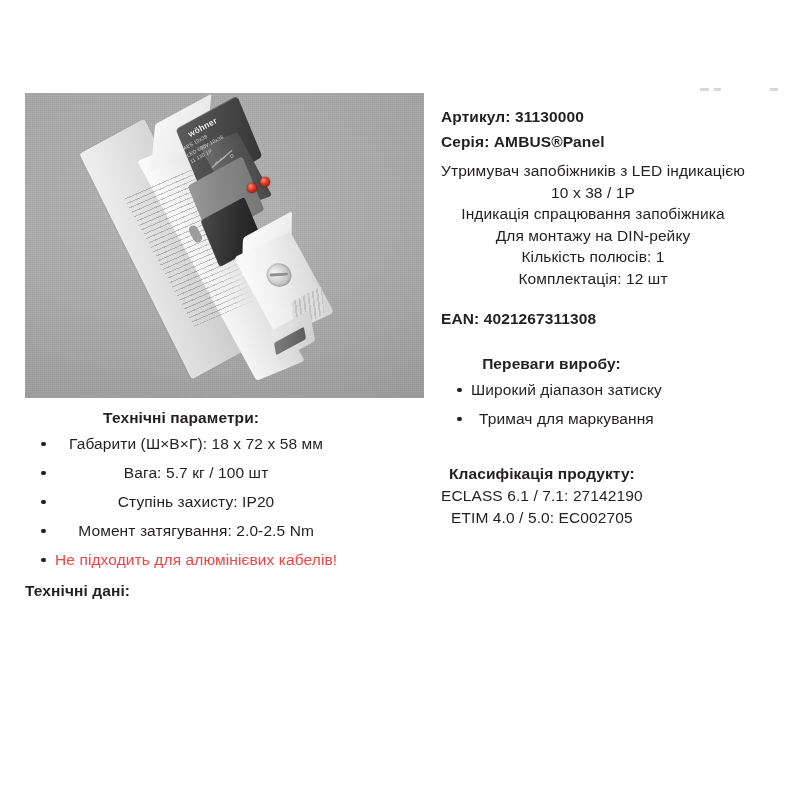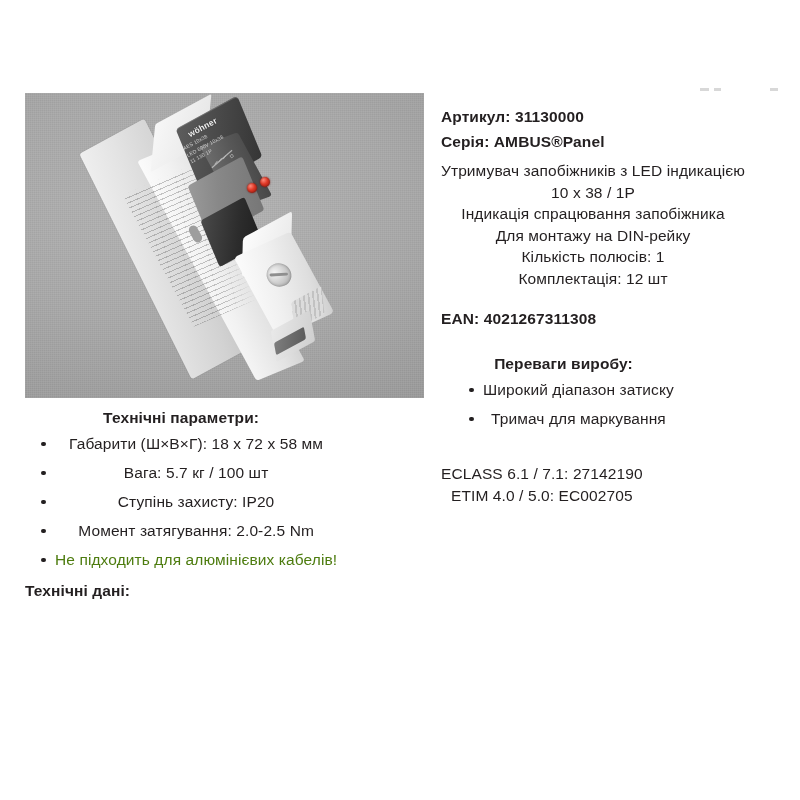--- a/index.html
+++ b/index.html
@@ -303,21 +303,21 @@
   ul.bullets li::before {
     content: "";
     position: absolute;
     left: -14px;
     top: 9.5px;
     width: 4.5px;
     height: 4.5px;
     border-radius: 50%;
     background: #231f20;
   }
-  ul.bullets li.warn { color: #4d7c0f; }
+  ul.bullets li.warn { color: #ef4444; }
   ul.bullets li.warn::before { background: #231f20; }
 
   ul.bullets.wide li { line-height: 29px; }
   ul.bullets.wide li::before { top: 12.5px; }
 </style>
 </head>
 <body>
 
 <div class="artifact-row">
   <i class="a1"></i>
@@ -391,29 +391,30 @@
     <div class="line">Комплектація: 12 шт</div>
   </div>
 
   <div class="t-block" style="top:308px; left:0;">
     <div class="line bold">
       <span>EAN:</span>
       <span>4021267311308</span>
     </div>
   </div>
 
-  <div class="t-block" style="top:353px; left:12px;">
+  <div class="t-block" style="top:353px; left:0;">
     <h2 class="head">Переваги виробу:</h2>
     <ul class="bullets wide">
       <li>Широкий діапазон затиску</li>
       <li>Тримач для маркування</li>
     </ul>
   </div>
 
   <div class="t-block" style="top:463px; left:0;">
+    <h2 class="head">Класифікація продукту:</h2>
     <div class="line">ECLASS 6.1 / 7.1: 27142190</div>
     <div class="line">ETIM 4.0 / 5.0: EC002705</div>
   </div>
 
 </div>
 
 <div class="col-left">
 
   <div class="t-block" style="top:407px; left:0;">
     <h2 class="head">Технічні параметри:</h2>

